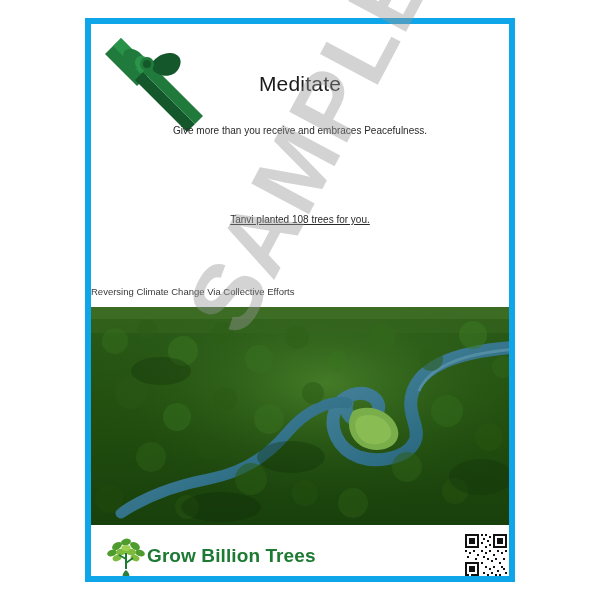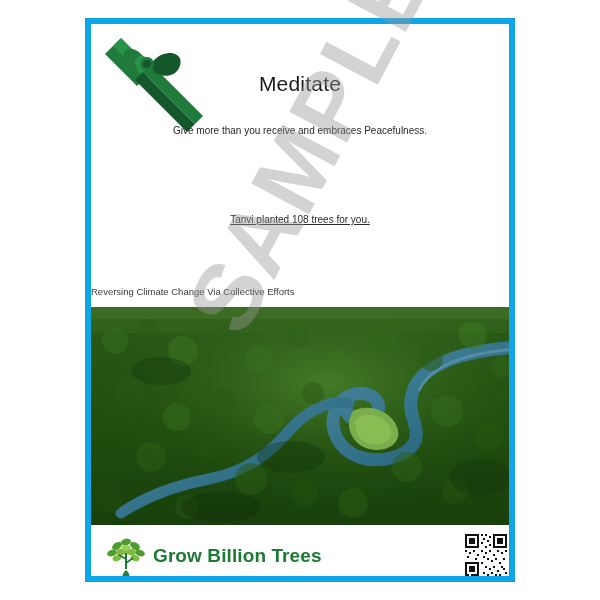--- a/index.html
+++ b/index.html
@@ -128,21 +128,20 @@
   }
   .brand-logo {
     width: 42px;
     height: 46px;
     flex: none;
   }
   .brand-name {
     font-size: 19px;
     font-weight: bold;
     color: #1d7a33;
-    margin-left: 6px;
     letter-spacing: 0.1px;
     white-space: nowrap;
   }
 
   .qr-block {
     position: absolute;
     right: 10px;
     top: 7px;
     display: flex;
     align-items: center;

